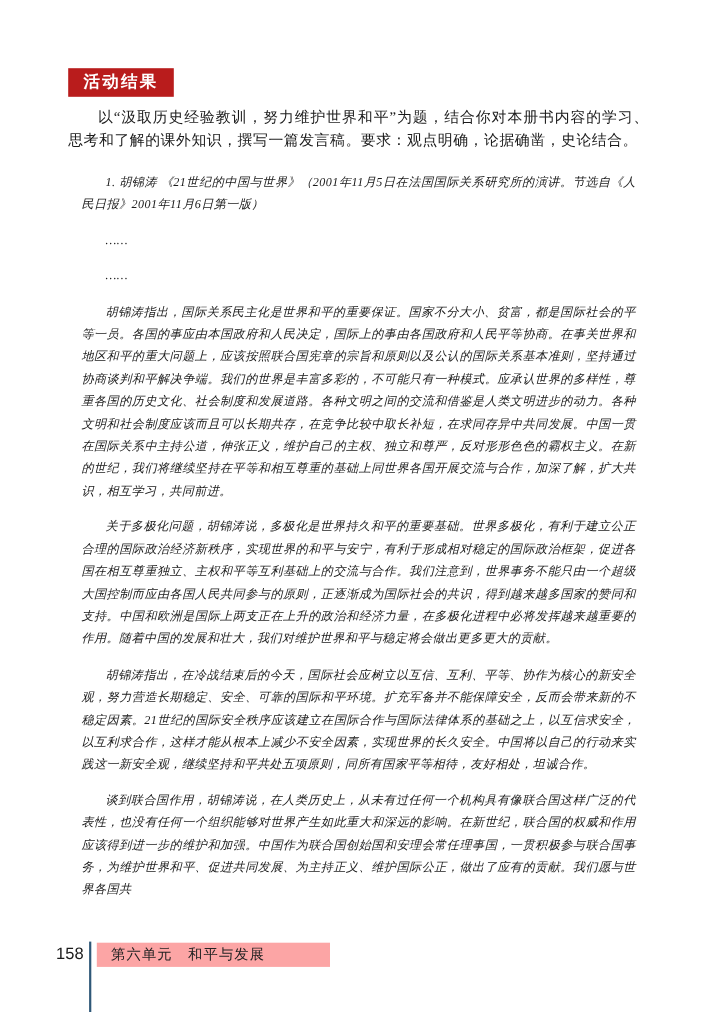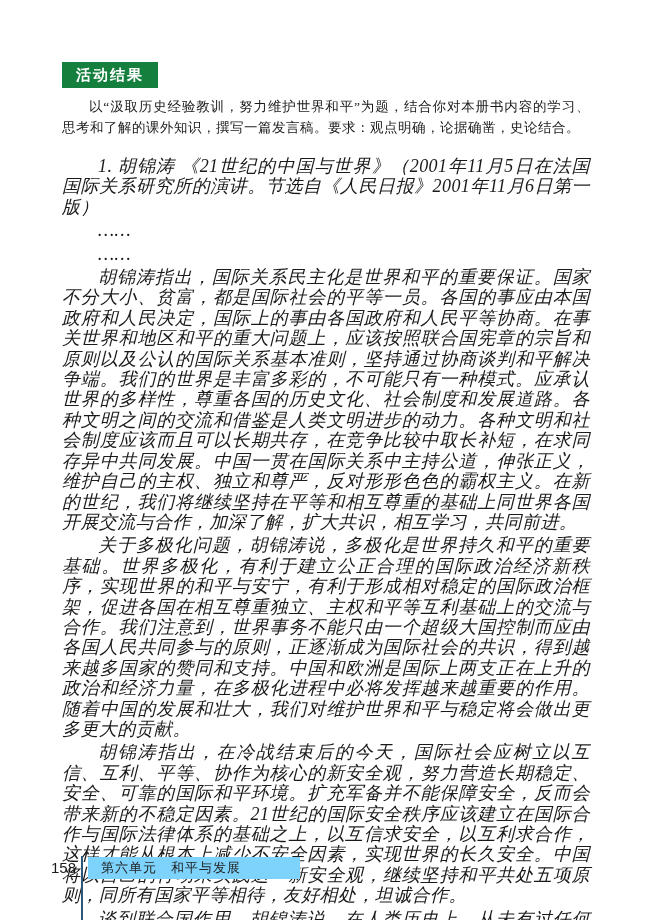--- a/index.html
+++ b/index.html
@@ -20,21 +20,21 @@
     box-sizing: border-box;
   }
   .content {
     position: absolute;
     left: 62px;
     top: 62px;
     width: 528px;
   }
   .section-heading {
     display: inline-block;
-    background: #15803d;
+    background: #b91c1c;
     color: #ffffff;
     font-family: "Liberation Sans", "DejaVu Sans", sans-serif;
     font-weight: bold;
     font-size: 15px;
     line-height: 15px;
     padding: 5px 14px 6px 14px;
     letter-spacing: 2px;
     margin: 0;
   }
   .activity-body {
@@ -45,23 +45,23 @@
     text-indent: 2em;
     letter-spacing: 0.5px;
   }
   .ref-section {
     margin-top: 18px;
   }
   .ref-paragraphs {
     margin-top: 7px;
   }
   .ref-paragraphs p {
-    margin: 0;
+    margin: 12px;
     padding: 0;
-    font-size: 18px;
+    font-size: 11px;
     line-height: 20.4px;
     text-align: justify;
     text-indent: 2em;
     font-style: italic;
     letter-spacing: 0.4px;
   }
   .ref-paragraphs p + p {
     margin-top: 3px;
   }
   .footer {
@@ -88,21 +88,21 @@
     width: 2px;
     height: 64px;
     background: #2f5878;
   }
   .unit-label-box {
     position: absolute;
     left: 88px;
     top: 1px;
     width: 212px;
     height: 22px;
-    background: #7dd3fc;
+    background: #fca5a5;
     display: flex;
     align-items: center;
   }
   .unit-label-box span {
     font-family: "Liberation Sans", "DejaVu Sans", sans-serif;
     font-size: 13px;
     color: #222222;
     padding-left: 13px;
     letter-spacing: 1px;
     white-space: nowrap;

